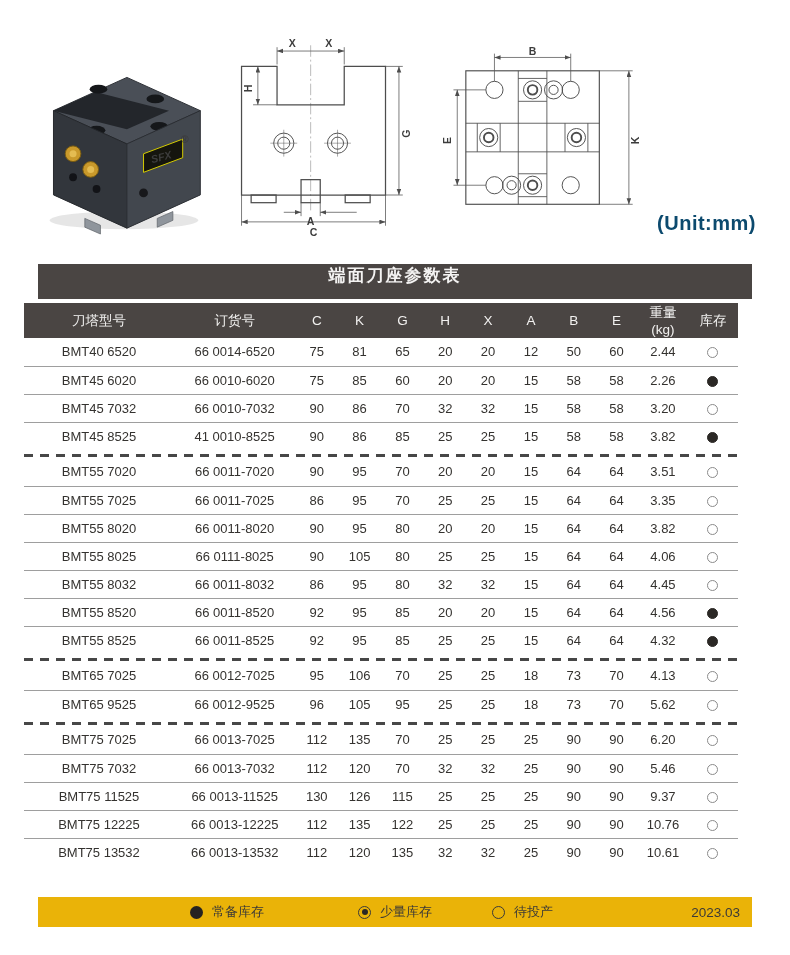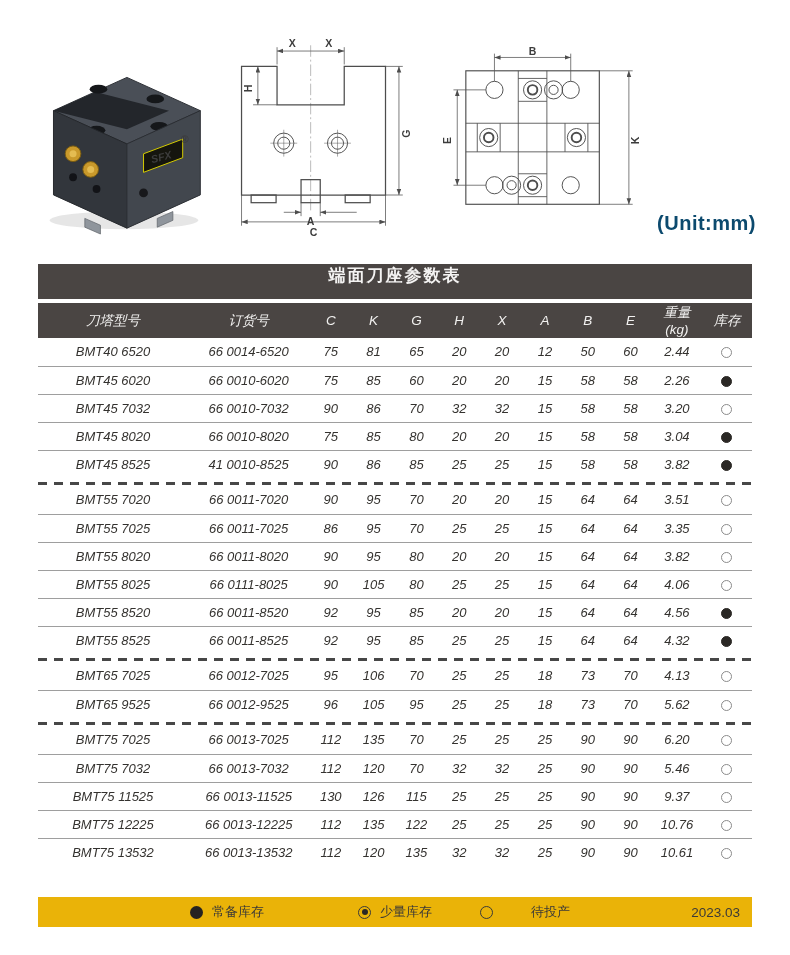--- a/index.html
+++ b/index.html
@@ -12,40 +12,40 @@
   .top-view      { position: absolute; left: 442px; top: 44px; }
   .unit-label    { position: absolute; right: 34px; top: 212px; font-size: 20px;
                    font-weight: bold; color: #0c4a6e; letter-spacing: 0.5px; }
 
   
   .title-bar { position: absolute; left: 38px; top: 264px; width: 714px; height: 35px;
                background: #4a4543; color: #f4f3f2; display: flex; align-items: flex-start;
                justify-content: center; font-size: 17px; font-weight: bold; letter-spacing: 2px; }
 
   
-  table.spec { position: absolute; left: 38px; top: 303px; width: 714px;
-               border-collapse: collapse; table-layout: fixed; font-style: italic; }
+  table.spec { position: absolute; left: 24px; top: 303px; width: 714px;
+               border-collapse: collapse; table-layout: fixed; }
   table.spec th { background: #4a4543; color: #f2f1f0; height: 35px; font-size: 13.5px;
                   font-weight: normal; text-align: center; }
   table.spec td { height: 28px; text-align: center; font-size: 13px; color: #34322f;
                   border-bottom: 1px solid #9e9e9e; }
   table.spec tr.group-last td { border-bottom: none; }
   table.spec tr.sep td { height: 8px; border-bottom: none; padding: 0; }
   table.spec tr.sep .dash { height: 2.5px; margin-top: 3px;
       background: repeating-linear-gradient(90deg, #474747 0 9px, transparent 9px 16px); }
 
   .dot { display: inline-block; width: 11px; height: 11px; border-radius: 50%;
          border: 1px solid #8b8b8b; vertical-align: middle; }
   .dot.filled { background: #2b2825; border-color: #2b2825; }
 
   
   .legend-bar { position: absolute; left: 38px; top: 897px; width: 714px; height: 30px;
                 background: #eab308; font-size: 13px; color: #3c3a37; }
   .legend-item { position: absolute; top: 0; height: 30px; display: flex; align-items: center; }
-  .legend-item.i0 { left: 152px; } .legend-item.i1 { left: 320px; } .legend-item.i2 { left: 442px; gap: 29px; }
+  .legend-item.i0 { left: 152px; } .legend-item.i1 { left: 320px; } .legend-item.i2 { left: 454px; }
   .legend-date { position: absolute; right: 12px; top: 0; height: 30px; display: flex;
                  align-items: center; font-size: 13.5px; }
   .lsym { width: 13px; height: 13px; border-radius: 50%; display: inline-block;
           margin-right: 9px; position: relative; }
   .lsym.filled { background: #262321; }
   .lsym.dotted { border: 1.5px solid #3a3a3a; }
   .lsym.dotted::after { content: ""; position: absolute; inset: 2.5px; background: #2b2825; border-radius: 50%; }
   .lsym.empty { border: 1.5px solid #3a3a3a; }
 
   svg text { font-family: "Liberation Sans", sans-serif; font-size: 11px; font-weight: 600; fill: #3c3c3c; }
@@ -261,34 +261,20 @@
         <td>86</td>
         <td>70</td>
         <td>32</td>
         <td>32</td>
         <td>15</td>
         <td>58</td>
         <td>58</td>
         <td>3.20</td>
         <td><span class="dot empty"></span></td>
       </tr>
-      <tr>
-        <td>BMT45 8020</td>
-        <td>66 0010-8020</td>
-        <td>75</td>
-        <td>85</td>
-        <td>80</td>
-        <td>20</td>
-        <td>20</td>
-        <td>15</td>
-        <td>58</td>
-        <td>58</td>
-        <td>3.04</td>
-        <td><span class="dot filled"></span></td>
-      </tr>
       <tr class="group-last">
         <td>BMT45 8525</td>
         <td>41 0010-8525</td>
         <td>90</td>
         <td>86</td>
         <td>85</td>
         <td>25</td>
         <td>25</td>
         <td>15</td>
         <td>58</td>
@@ -348,20 +334,34 @@
         <td>66 0111-8025</td>
         <td>90</td>
         <td>105</td>
         <td>80</td>
         <td>25</td>
         <td>25</td>
         <td>15</td>
         <td>64</td>
         <td>64</td>
         <td>4.06</td>
+        <td><span class="dot empty"></span></td>
+      </tr>
+      <tr>
+        <td>BMT55 8032</td>
+        <td>66 0011-8032</td>
+        <td>86</td>
+        <td>95</td>
+        <td>80</td>
+        <td>32</td>
+        <td>32</td>
+        <td>15</td>
+        <td>64</td>
+        <td>64</td>
+        <td>4.45</td>
         <td><span class="dot empty"></span></td>
       </tr>
       <tr>
         <td>BMT55 8520</td>
         <td>66 0011-8520</td>
         <td>92</td>
         <td>95</td>
         <td>85</td>
         <td>20</td>
         <td>20</td>

